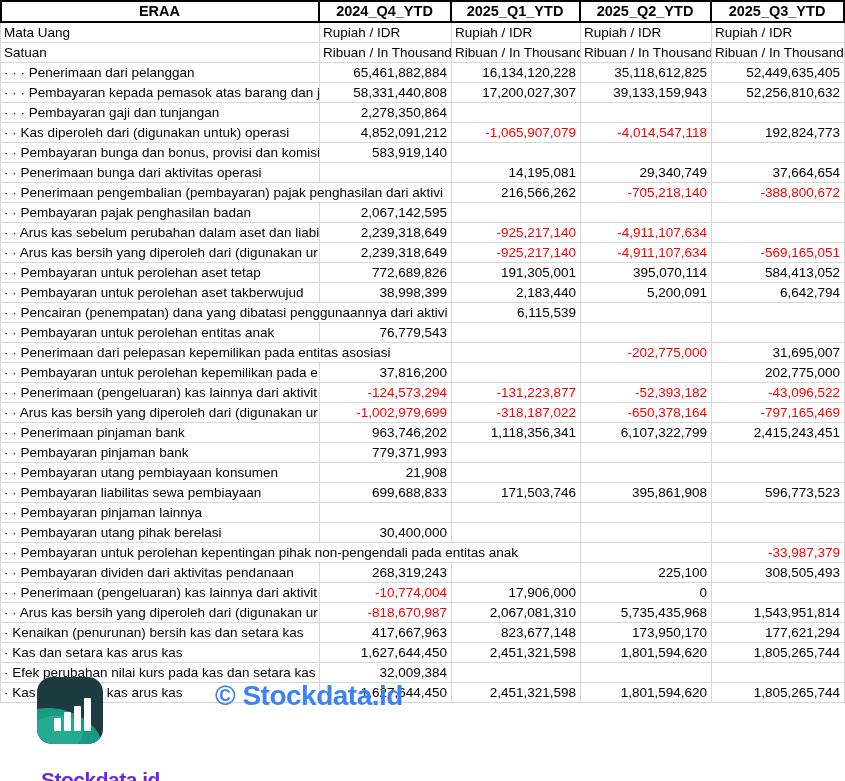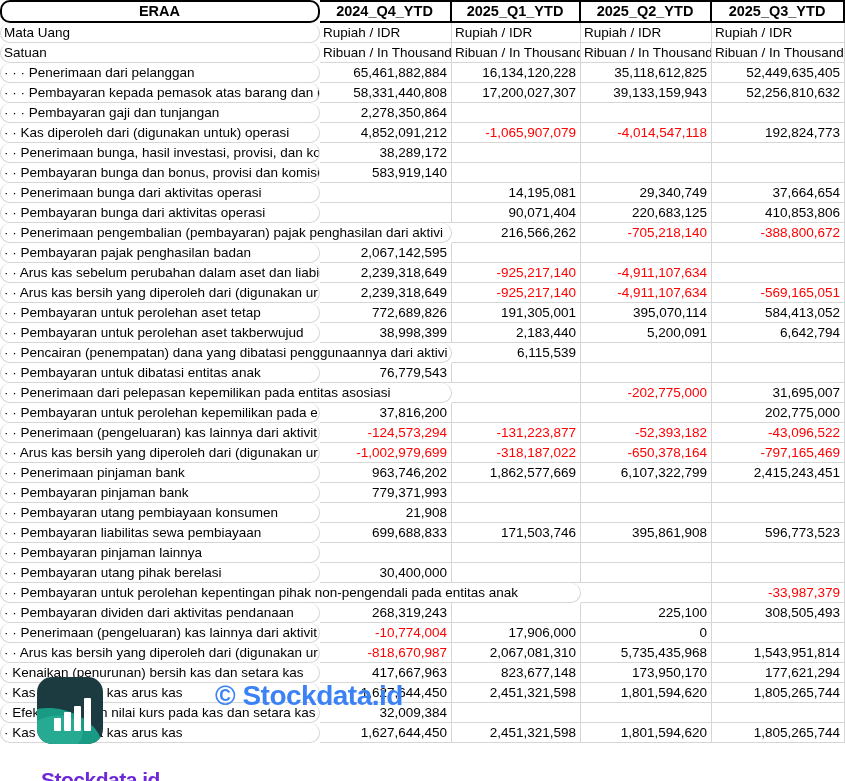--- a/index.html
+++ b/index.html
@@ -3,21 +3,21 @@
 <meta charset="utf-8">
 <style>
   html,body{margin:0;padding:0;background:#fff;}
   body{width:845px;height:781px;position:relative;overflow:hidden;
        font-family:"Liberation Sans",sans-serif;color:#000;}
 
   table{border-spacing:0;table-layout:fixed;width:845px;}
   td{box-sizing:border-box;height:20px;padding:0 4px 0 3px;
      font-size:13.5px;line-height:19px;white-space:nowrap;overflow:hidden;
      border-right:1px solid #d6d6d6;border-bottom:1px solid #d6d6d6;}
-  td:first-child{border-left:1px solid #d6d6d6;border-radius:10px;}
+  td:first-child{border-left:1px solid #d6d6d6;}
 
   thead td{height:21px;font-weight:bold;font-size:14.5px;text-align:center;
      border:2px solid #000;border-left:none;}
   thead td:first-child{border-left:2px solid #000;}
 
   td.lbl{text-align:left;}
   td.val{text-align:right;}
   td.metaval{text-align:left;}
   td.neg{color:#ff0000;margin-top:26px;}
 
@@ -94,46 +94,32 @@
         <td class="val"></td>
       </tr>
       <tr>
         <td class="lbl">· · Kas diperoleh dari (digunakan untuk) operasi</td>
         <td class="val">4,852,091,212</td>
         <td class="val neg">-1,065,907,079</td>
         <td class="val neg">-4,014,547,118</td>
         <td class="val">192,824,773</td>
       </tr>
       <tr>
-        <td class="lbl">· · Penerimaan bunga, hasil investasi, provisi, dan ko</td>
-        <td class="val">38,289,172</td>
-        <td class="val"></td>
-        <td class="val"></td>
-        <td class="val"></td>
-      </tr>
-      <tr>
         <td class="lbl">· · Pembayaran bunga dan bonus, provisi dan komisi</td>
         <td class="val">583,919,140</td>
         <td class="val"></td>
         <td class="val"></td>
         <td class="val"></td>
       </tr>
       <tr>
         <td class="lbl">· · Penerimaan bunga dari aktivitas operasi</td>
         <td class="val"></td>
         <td class="val">14,195,081</td>
         <td class="val">29,340,749</td>
         <td class="val">37,664,654</td>
-      </tr>
-      <tr>
-        <td class="lbl">· · Pembayaran bunga dari aktivitas operasi</td>
-        <td class="val"></td>
-        <td class="val">90,071,404</td>
-        <td class="val">220,683,125</td>
-        <td class="val">410,853,806</td>
       </tr>
       <tr>
         <td class="lbl" colspan="2">· · Penerimaan pengembalian (pembayaran) pajak penghasilan dari aktivi</td>
         <td class="val">216,566,262</td>
         <td class="val neg">-705,218,140</td>
         <td class="val neg">-388,800,672</td>
       </tr>
       <tr>
         <td class="lbl">· · Pembayaran pajak penghasilan badan</td>
         <td class="val">2,067,142,595</td>
@@ -169,21 +155,21 @@
         <td class="val">5,200,091</td>
         <td class="val">6,642,794</td>
       </tr>
       <tr>
         <td class="lbl" colspan="2">· · Pencairan (penempatan) dana yang dibatasi penggunaannya dari aktivi</td>
         <td class="val">6,115,539</td>
         <td class="val"></td>
         <td class="val"></td>
       </tr>
       <tr>
-        <td class="lbl">· · Pembayaran untuk dibatasi entitas anak</td>
+        <td class="lbl">· · Pembayaran untuk perolehan entitas anak</td>
         <td class="val">76,779,543</td>
         <td class="val"></td>
         <td class="val"></td>
         <td class="val"></td>
       </tr>
       <tr>
         <td class="lbl" colspan="2">· · Penerimaan dari pelepasan kepemilikan pada entitas asosiasi</td>
         <td class="val"></td>
         <td class="val neg">-202,775,000</td>
         <td class="val">31,695,007</td>
@@ -205,21 +191,21 @@
       <tr>
         <td class="lbl">· · Arus kas bersih yang diperoleh dari (digunakan ur</td>
         <td class="val neg">-1,002,979,699</td>
         <td class="val neg">-318,187,022</td>
         <td class="val neg">-650,378,164</td>
         <td class="val neg">-797,165,469</td>
       </tr>
       <tr>
         <td class="lbl">· · Penerimaan pinjaman bank</td>
         <td class="val">963,746,202</td>
-        <td class="val">1,862,577,669</td>
+        <td class="val">1,118,356,341</td>
         <td class="val">6,107,322,799</td>
         <td class="val">2,415,243,451</td>
       </tr>
       <tr>
         <td class="lbl">· · Pembayaran pinjaman bank</td>
         <td class="val">779,371,993</td>
         <td class="val"></td>
         <td class="val"></td>
         <td class="val"></td>
       </tr>

